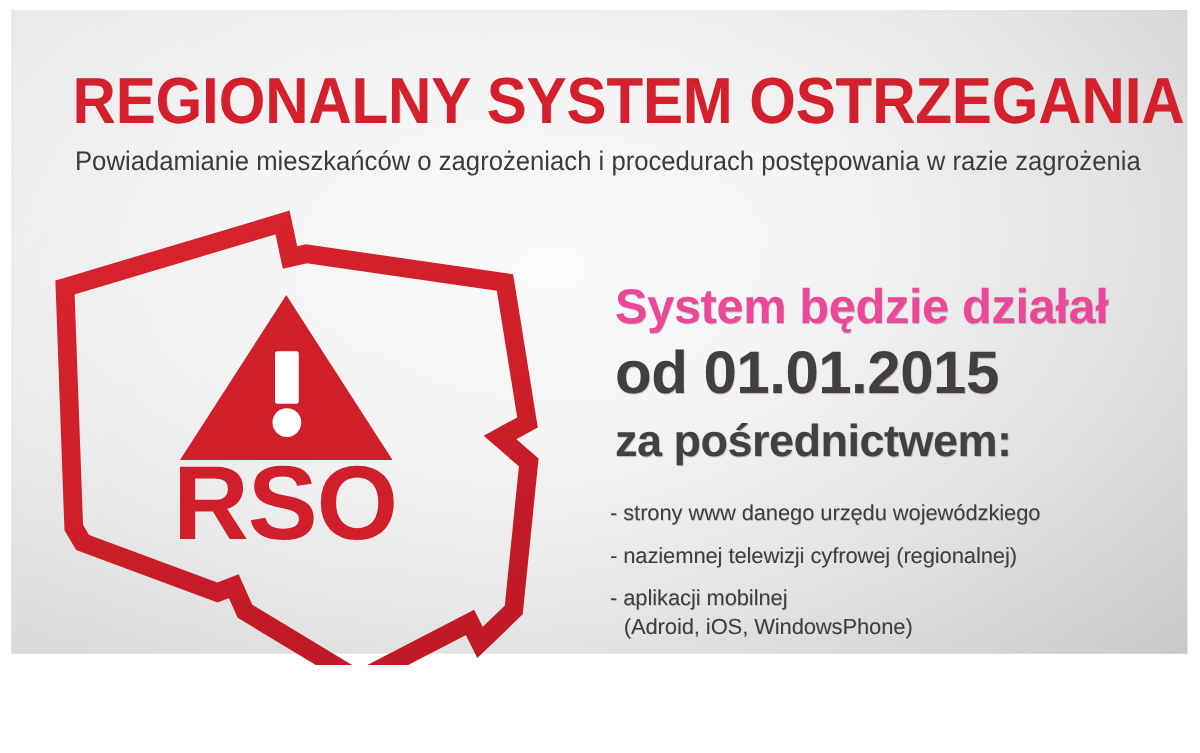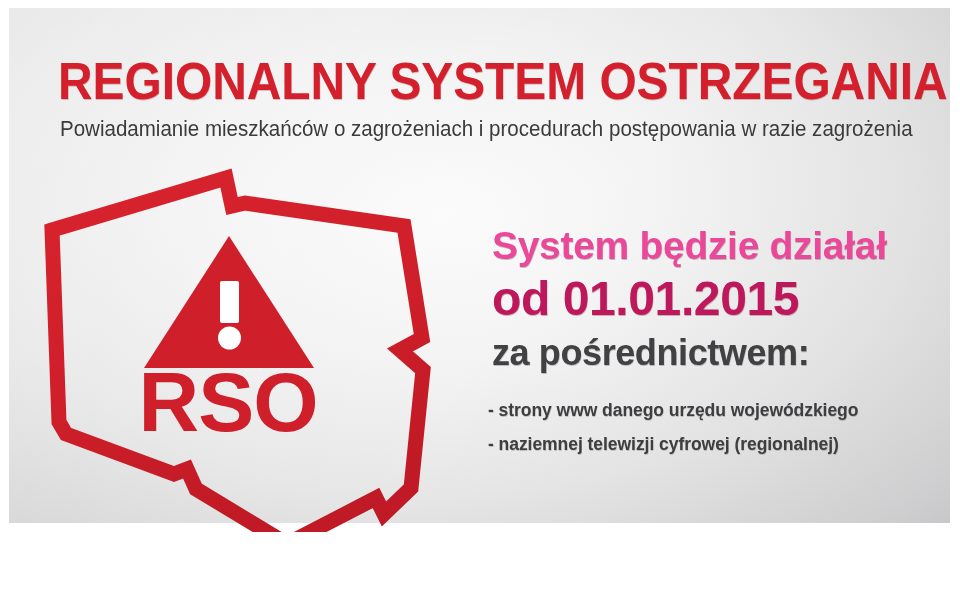--- a/index.html
+++ b/index.html
@@ -99,21 +99,21 @@
     top: 224px;
     color: #ec4899;
     font-size: 39px;
     line-height: 44px;
     font-weight: 700;
     letter-spacing: -0.3px;
     text-shadow: 0.5px 0.8px 0.6px rgba(90,90,95,0.35);
   }
   .line-date {
     top: 272px;
-    color: #be185d;
+    color: #404040;
     font-size: 48px;
     line-height: 54px;
     font-weight: 700;
     letter-spacing: -0.4px;
     text-shadow: 0.5px 0.8px 0.6px rgba(120,25,32,0.30);
   }
   .line-via {
     top: 329px;
     color: #414143;
     font-size: 36px;
@@ -126,21 +126,21 @@
   #bullets {
     position: absolute;
     left: 488px;
     top: 400px;
     width: 450px;
   }
   .bullet {
     color: #3e3e40;
     font-size: 17.5px;
     line-height: 21px;
-    font-weight: 700;
+    font-weight: 400;
     letter-spacing: -0.05px;
     margin-bottom: 13px;
     white-space: nowrap;
     text-shadow: 0.4px 0.5px 0.4px rgba(100,100,105,0.30);
   }
   .bullet:last-child { margin-bottom: 0; }
   .bullet .cont {
     display: block;
     padding-left: 11px;
     margin-top: 2px;
@@ -204,15 +204,19 @@
 
   <div class="rt line-via">za pośrednictwem:</div>
 
   <div id="bullets">
     <div class="bullet">
       <span>- strony www danego urzędu wojewódzkiego</span>
     </div>
     <div class="bullet">
       <span>- naziemnej telewizji cyfrowej (regionalnej)</span>
     </div>
+    <div class="bullet">
+      <span>- aplikacji mobilnej</span>
+      <span class="cont">(Adroid, iOS, WindowsPhone)</span>
+    </div>
   </div>
 
 </div>
 
 </body></html>

